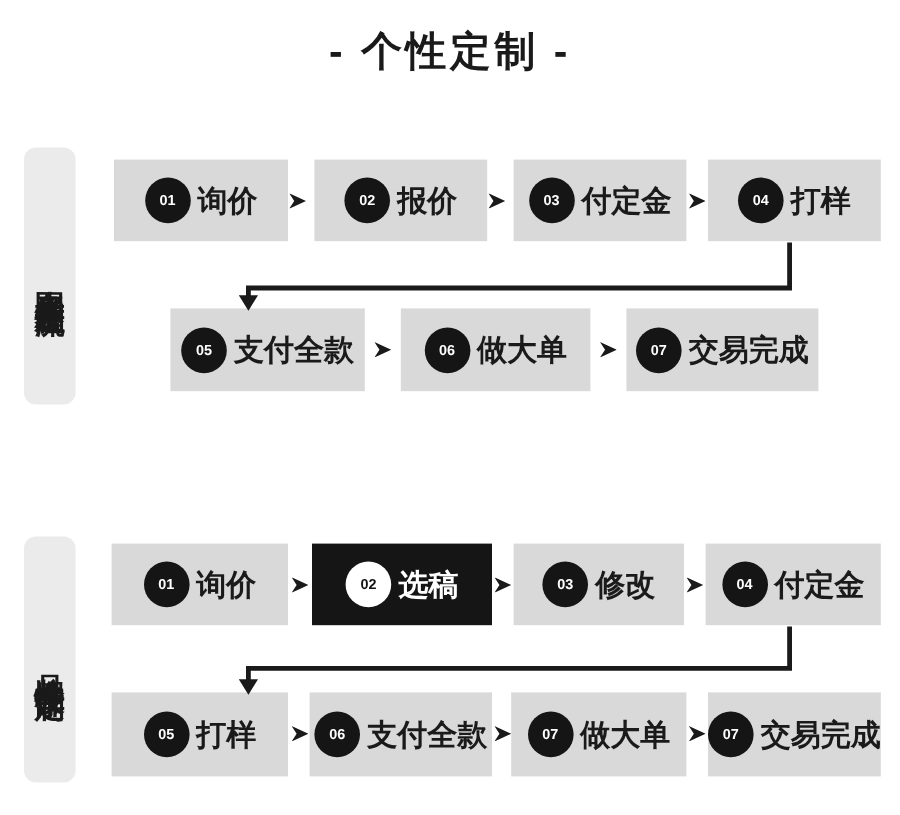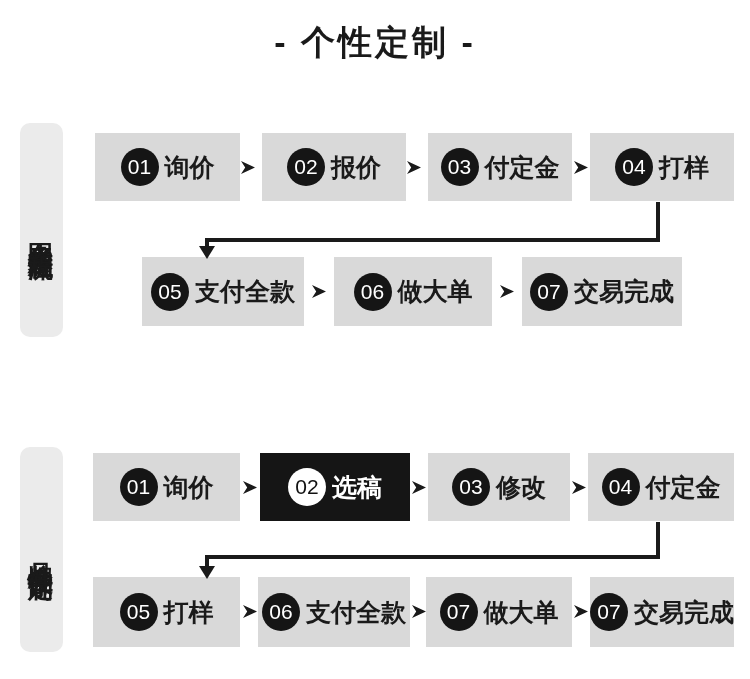--- a/index.html
+++ b/index.html
@@ -19,21 +19,21 @@
     font-size:25px; font-weight:bold; letter-spacing:2px; color:#1a1a1a;
   }
   .step {
     position:absolute; background:#d9d9d9;
     display:flex; align-items:center; justify-content:center; gap:6px;
     font-size:25px; font-weight:bold; color:#1a1a1a; white-space:nowrap;
   }
   .badge {
     width:38px; height:38px; border-radius:50%; background:#151515; color:#ffffff;
     display:flex; align-items:center; justify-content:center;
-    font-size:21px; font-weight:normal; flex:0 0 auto;
+    font-size:12px; font-weight:bold; flex:0 0 auto;
   }
   .step.hl { background:#151515; color:#ffffff; }
   .step.hl .badge { background:#ffffff; color:#111111; }
   .arr {
     position:absolute; width:14px; height:13px; background:#1a1a1a;
     clip-path:polygon(0 0, 100% 50%, 0 100%, 30% 50%);
   }
   .connectors { position:absolute; left:0; top:0; pointer-events:none; }
 </style>
 </head>

